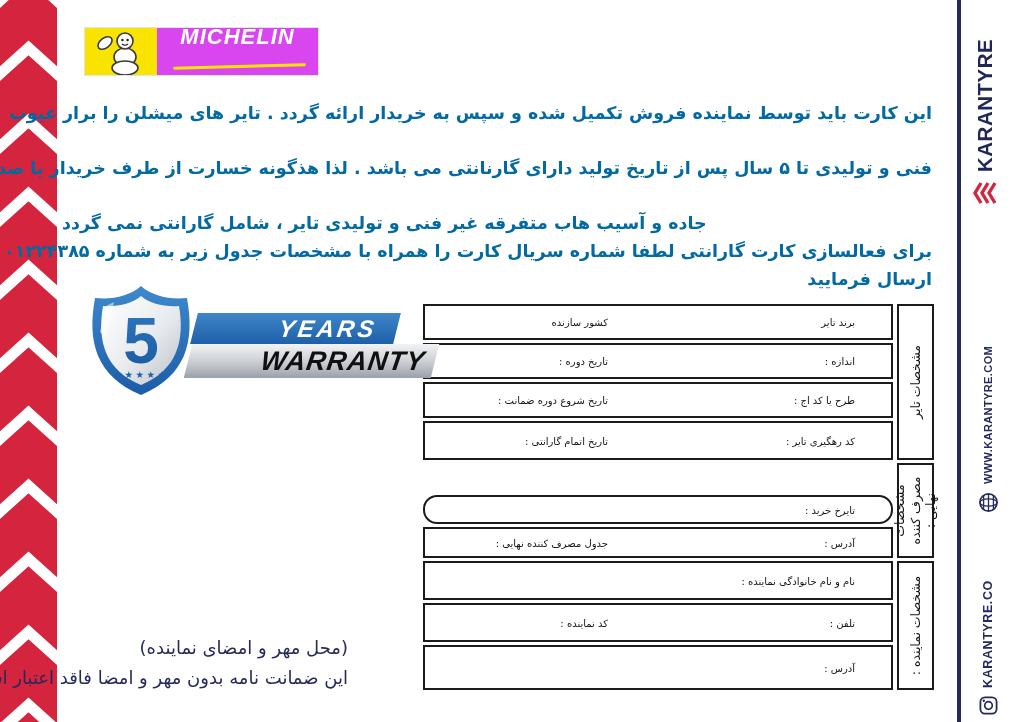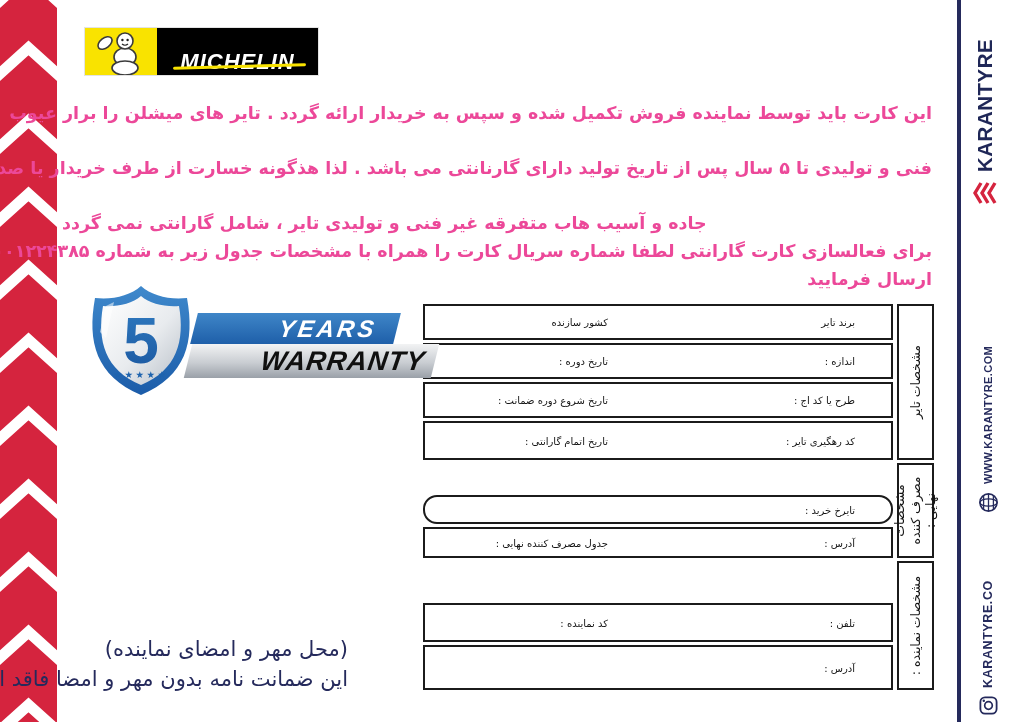--- a/index.html
+++ b/index.html
@@ -4,28 +4,28 @@
 <style>
   html,body{margin:0;padding:0;background:#e8e8e8;}
   .page{position:relative;width:1024px;height:722px;background:#ffffff;overflow:hidden;
         font-family:"DejaVu Sans",sans-serif;margin:0 auto;}
   
   .chevband{position:absolute;left:0;top:0;}
   
   .mlogo{position:absolute;left:85px;top:28px;width:233px;height:47px;display:flex;
          box-shadow:0 0 0 1px #e3e3e3;}
   .mlogo-yellow{width:72px;background:#f9e300;display:flex;align-items:flex-end;justify-content:center;}
-  .mlogo-blue{flex:1;background:#000000;position:relative;display:flex;align-items:flex-end;justify-content:center;}
+  .mlogo-blue{flex:1;background:#d946ef;position:relative;display:flex;align-items:flex-start;justify-content:center;}
   .mlogo-word{color:#ffffff;font-family:"Liberation Sans",sans-serif;font-weight:bold;
               font-style:italic;font-size:22px;letter-spacing:1px;margin-top:-4px;}
   .mlogo-swoosh{position:absolute;bottom:7px;left:16px;right:12px;height:3px;background:#f9e300;
                 border-radius:3px;transform:rotate(-1.5deg);}
   
   .intro-line{position:absolute;left:62px;width:870px;direction:rtl;unicode-bidi:plaintext;
-              color:#ec4899;font-weight:700;font-size:17.5px;line-height:24px;white-space:nowrap;}
+              color:#0369a1;font-weight:700;font-size:17.5px;line-height:24px;white-space:nowrap;}
   .al-r{text-align:right;} .al-l{text-align:left;}
   
   .badge{position:absolute;left:82px;top:282px;width:285px;height:120px;}
   .ribbon{position:absolute;transform:skewX(-14deg);display:flex;align-items:center;
           justify-content:flex-end;box-sizing:border-box;z-index:1;}
   .ribbon-years{left:112px;top:31px;width:203px;height:31px;
                 background:linear-gradient(180deg,#3f86c8,#1e5fa9);padding-right:20px;}
   .ribbon-years span{transform:skewX(6deg);color:#fff;font-family:"Liberation Sans",sans-serif;
                 font-weight:bold;font-style:italic;font-size:24px;letter-spacing:3px;}
   .ribbon-warranty{left:106px;top:62px;width:247px;height:34px;
@@ -38,21 +38,21 @@
   .trow{position:absolute;left:0;width:470px;border:2px solid #1b1b1b;background:#fff;
         box-sizing:border-box;direction:rtl;}
   .lbl{position:absolute;top:50%;transform:translateY(-50%);font-size:10px;color:#141414;
        white-space:nowrap;direction:rtl;}
   .lbl-r{right:36px;} .lbl-l{right:283px;}
   .vh{position:absolute;left:474px;width:37px;border:2px solid #1b1b1b;box-sizing:border-box;background:#fff;}
   .vtext{position:absolute;left:1px;transform-origin:0 0;transform:rotate(-90deg);height:31px;
          font-size:12.5px;color:#141414;direction:rtl;display:flex;align-items:center;
          justify-content:center;text-align:center;line-height:1.25;}
   
-  .note{position:absolute;direction:rtl;color:#252a5c;font-size:21px;white-space:nowrap;text-align:right;}
+  .note{position:absolute;direction:rtl;color:#252a5c;font-size:18px;white-space:nowrap;text-align:right;}
   
   .divider{position:absolute;left:957px;top:0;width:4px;height:722px;background:#252a5c;}
   .vstrip{position:absolute;}
   .vrot{position:absolute;left:0;top:100%;transform-origin:0 0;transform:rotate(-90deg);
         display:flex;align-items:center;}
   .side-logo-text{color:#1f2757;font-family:"Liberation Sans",sans-serif;font-weight:bold;
         font-size:20.5px;letter-spacing:0.5px;white-space:nowrap;}
   .side-web{color:#252a5c;font-family:"Liberation Sans",sans-serif;font-weight:bold;
         font-size:11px;letter-spacing:0.4px;white-space:nowrap;}
   .side-insta{color:#252a5c;font-family:"Liberation Sans",sans-serif;font-weight:bold;
@@ -161,20 +161,23 @@
       <div class="trow" style="top: 191px; height: 29px; border-radius: 14px;">
         <span class="lbl lbl-r">تایرخ خرید :</span>
       </div>
       <div class="trow" style="top: 223px; height: 31px;">
         <span class="lbl lbl-r">آدرس :</span>
         <span class="lbl lbl-l">جدول مصرف کننده نهایی :</span>
       </div>
       <div class="vh" style="top: 257px; height: 129px;">
         <div class="vtext" style="width: 125px; top: 125px;">مشخصات نماینده :</div>
       </div>
+      <div class="trow" style="top: 257px; height: 39px;">
+        <span class="lbl lbl-r">نام و نام خانوادگی نماینده :</span>
+      </div>
       <div class="trow" style="top: 299px; height: 39px;">
         <span class="lbl lbl-r">تلفن :</span>
         <span class="lbl lbl-l">کد نماینده :</span>
       </div>
       <div class="trow" style="top: 341px; height: 45px;">
         <span class="lbl lbl-r">آدرس :</span>
       </div>
     </div>
 
   <div class="note" style="left:62px;top:637px;width:286px;padding-left:0;padding-right:14px;">(محل مهر و امضای نماینده)</div>

